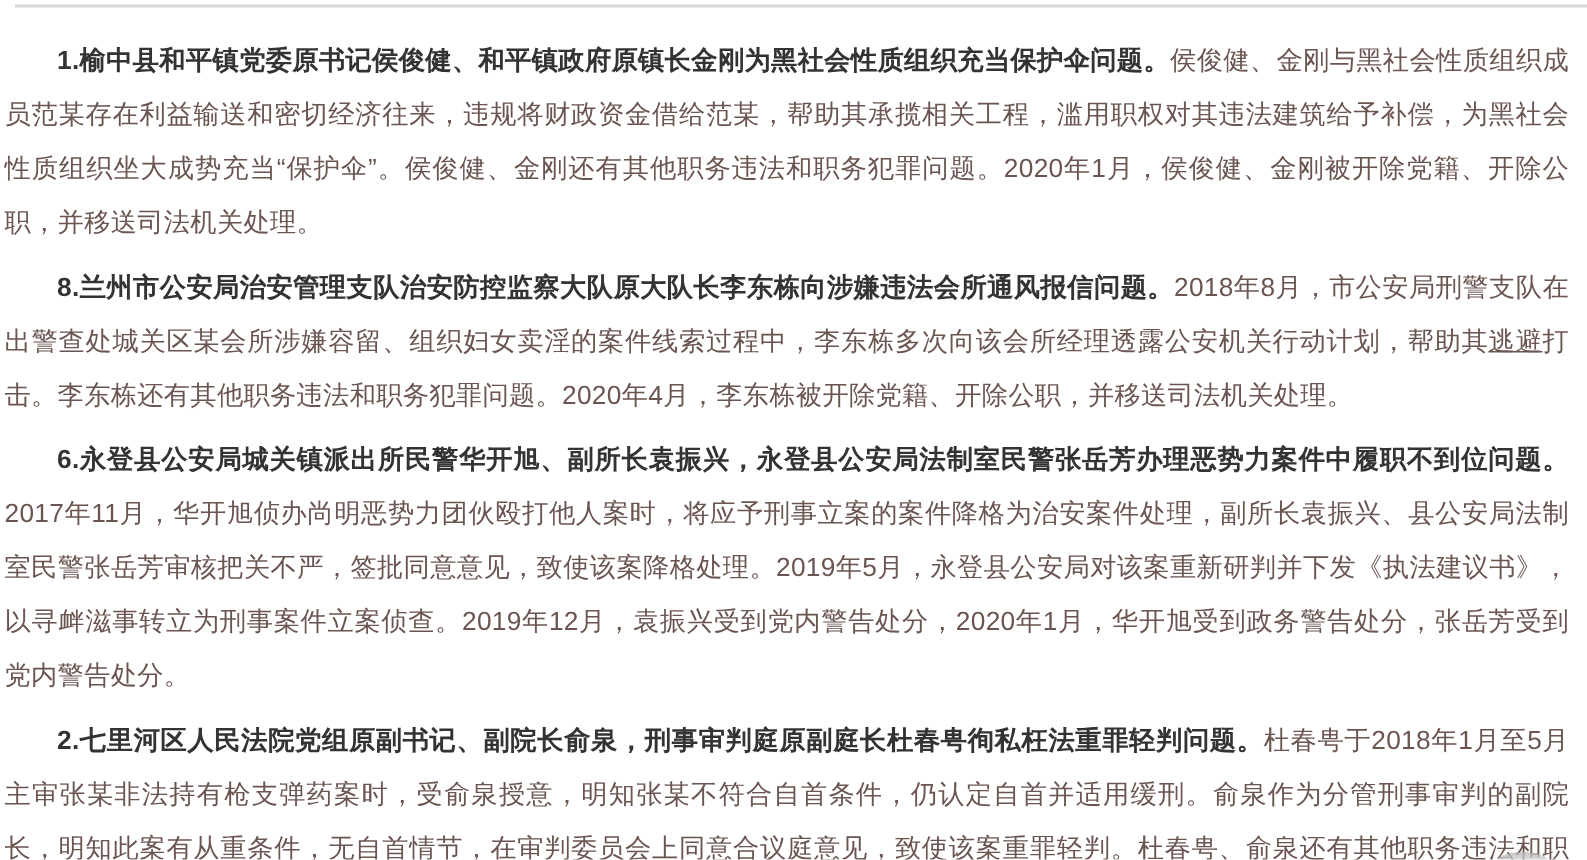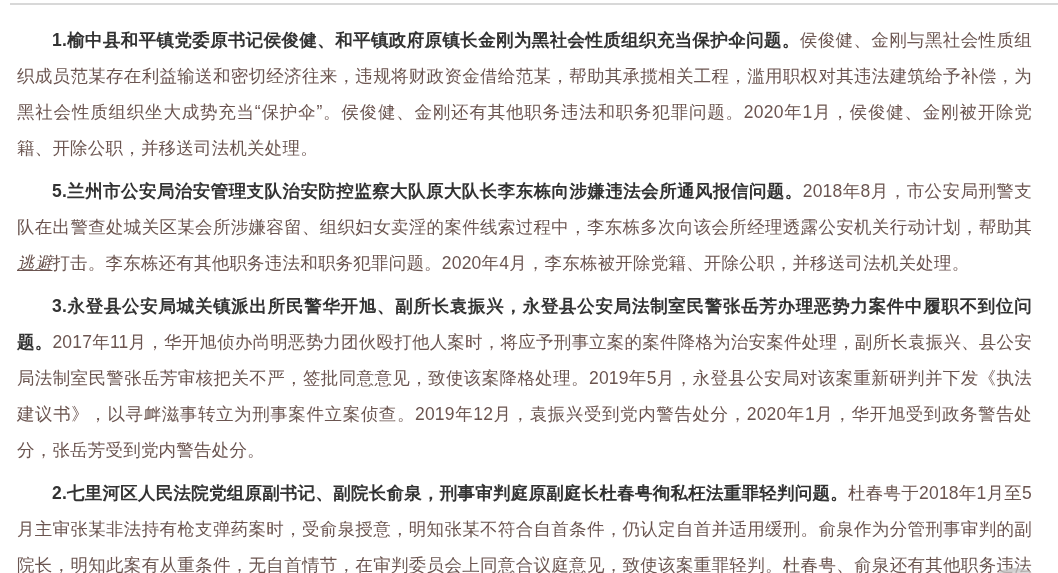--- a/index.html
+++ b/index.html
@@ -16,40 +16,39 @@
   }
   .top-divider {
     height: 2px;
     background: #d8d8d8;
     margin: 3px 0 0 10px;
   }
   .article {
     padding: 10px 12px 0 3px;
   }
   .article p {
-    margin: 7px 14px;
+    margin: 7px 0;
     font-size: 17.5px;
     line-height: 36px;
     text-align: justify;
     text-indent: 2em;
     letter-spacing: 0.2px;
     color: #6b5550;
   }
   .case-heading {
     font-weight: bold;
     color: #333333;
   }
   .case-body {
     color: #6b5550;
   }
   .keyword-link {
     color: #6b5550;
     text-decoration: underline;
     cursor: pointer;
-    font-style: italic;
   }
   .corner-artifact {
     position: absolute;
     right: 26px;
     bottom: -7px;
     width: 34px;
     height: 12px;
     border-radius: 50%;
     background: linear-gradient(#b5b5b5, #f0f0f0);
     opacity: 0.75;
@@ -57,21 +56,21 @@
 </style>
 </head>
 <body>
 
 <div class="top-divider"></div>
 
 <div class="article">
 
   <p><span class="case-heading">1.榆中县和平镇党委原书记侯俊健、和平镇政府原镇长金刚为黑社会性质组织充当保护伞问题。</span><span class="case-body">侯俊健、金刚与黑社会性质组织成员范某存在利益输送和密切经济往来，违规将财政资金借给范某，帮助其承揽相关工程，滥用职权对其违法建筑给予补偿，为黑社会性质组织坐大成势充当“保护伞”。侯俊健、金刚还有其他职务违法和职务犯罪问题。2020年1月，侯俊健、金刚被开除党籍、开除公职，并移送司法机关处理。</span></p>
 
-  <p><span class="case-heading">5.兰州市公安局治安管理支队治安防控监察大队原大队长李东栋向涉嫌违法会所通风报信问题。</span><span class="case-body">2018年8月，市公安局刑警支队在出警查处城关区某会所涉嫌容留、组织妇女卖淫的案件线索过程中，李东栋多次向该会所经理透露公安机关行动计划，帮助其</span><span class="keyword-link">逃避</span><span class="case-body">打击。李东栋还有其他职务违法和职务犯罪问题。2020年4月，李东栋被开除党籍、开除公职，并移送司法机关处理。</span></p>
+  <p><span class="case-heading">8.兰州市公安局治安管理支队治安防控监察大队原大队长李东栋向涉嫌违法会所通风报信问题。</span><span class="case-body">2018年8月，市公安局刑警支队在出警查处城关区某会所涉嫌容留、组织妇女卖淫的案件线索过程中，李东栋多次向该会所经理透露公安机关行动计划，帮助其</span><span class="keyword-link">逃避</span><span class="case-body">打击。李东栋还有其他职务违法和职务犯罪问题。2020年4月，李东栋被开除党籍、开除公职，并移送司法机关处理。</span></p>
 
-  <p><span class="case-heading">3.永登县公安局城关镇派出所民警华开旭、副所长袁振兴，永登县公安局法制室民警张岳芳办理恶势力案件中履职不到位问题。</span><span class="case-body">2017年11月，华开旭侦办尚明恶势力团伙殴打他人案时，将应予刑事立案的案件降格为治安案件处理，副所长袁振兴、县公安局法制室民警张岳芳审核把关不严，签批同意意见，致使该案降格处理。2019年5月，永登县公安局对该案重新研判并下发《执法建议书》，以寻衅滋事转立为刑事案件立案侦查。2019年12月，袁振兴受到党内警告处分，2020年1月，华开旭受到政务警告处分，张岳芳受到党内警告处分。</span></p>
+  <p><span class="case-heading">6.永登县公安局城关镇派出所民警华开旭、副所长袁振兴，永登县公安局法制室民警张岳芳办理恶势力案件中履职不到位问题。</span><span class="case-body">2017年11月，华开旭侦办尚明恶势力团伙殴打他人案时，将应予刑事立案的案件降格为治安案件处理，副所长袁振兴、县公安局法制室民警张岳芳审核把关不严，签批同意意见，致使该案降格处理。2019年5月，永登县公安局对该案重新研判并下发《执法建议书》，以寻衅滋事转立为刑事案件立案侦查。2019年12月，袁振兴受到党内警告处分，2020年1月，华开旭受到政务警告处分，张岳芳受到党内警告处分。</span></p>
 
   <p><span class="case-heading">2.七里河区人民法院党组原副书记、副院长俞泉，刑事审判庭原副庭长杜春甹徇私枉法重罪轻判问题。</span><span class="case-body">杜春甹于2018年1月至5月主审张某非法持有枪支弹药案时，受俞泉授意，明知张某不符合自首条件，仍认定自首并适用缓刑。俞泉作为分管刑事审判的副院长，明知此案有从重条件，无自首情节，在审判委员会上同意合议庭意见，致使该案重罪轻判。杜春甹、俞泉还有其他职务违法和职务犯罪问题。2020年3月，杜春甹、俞泉被开除党籍、开除公职，并移送司法机关处理。</span></p>
 
 </div>
 
 <div class="corner-artifact"></div>
 
 </body></html>

